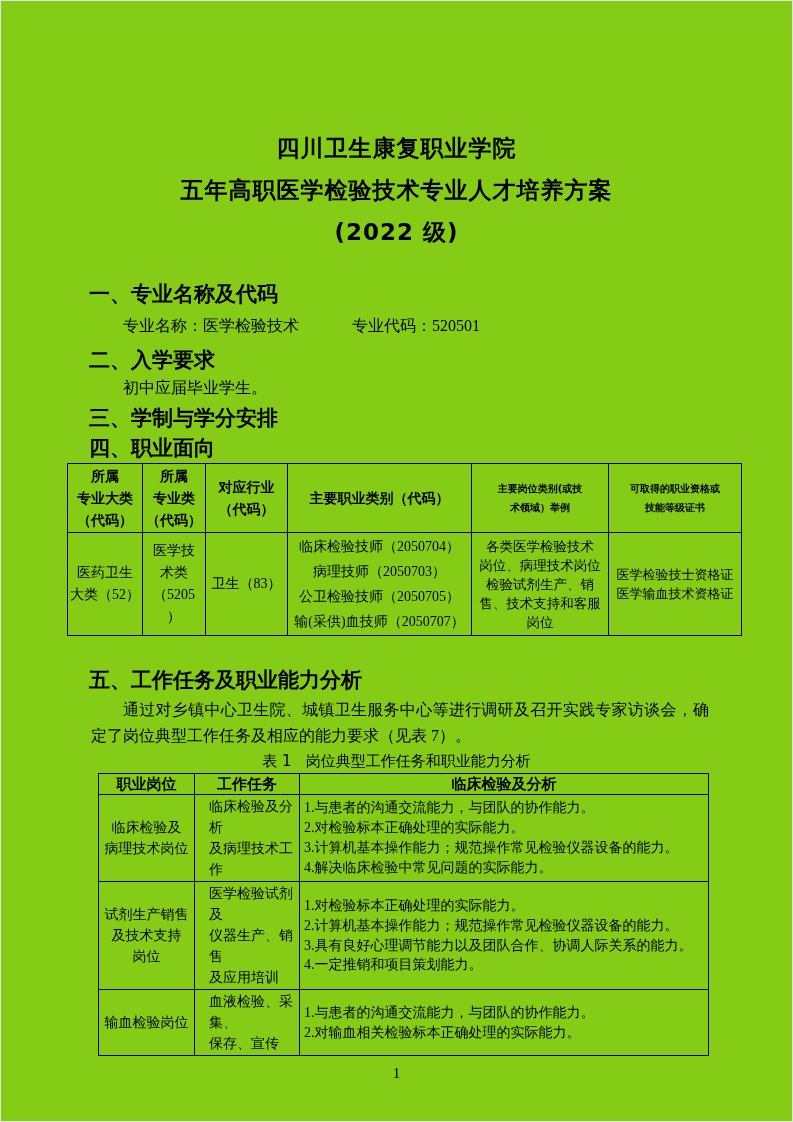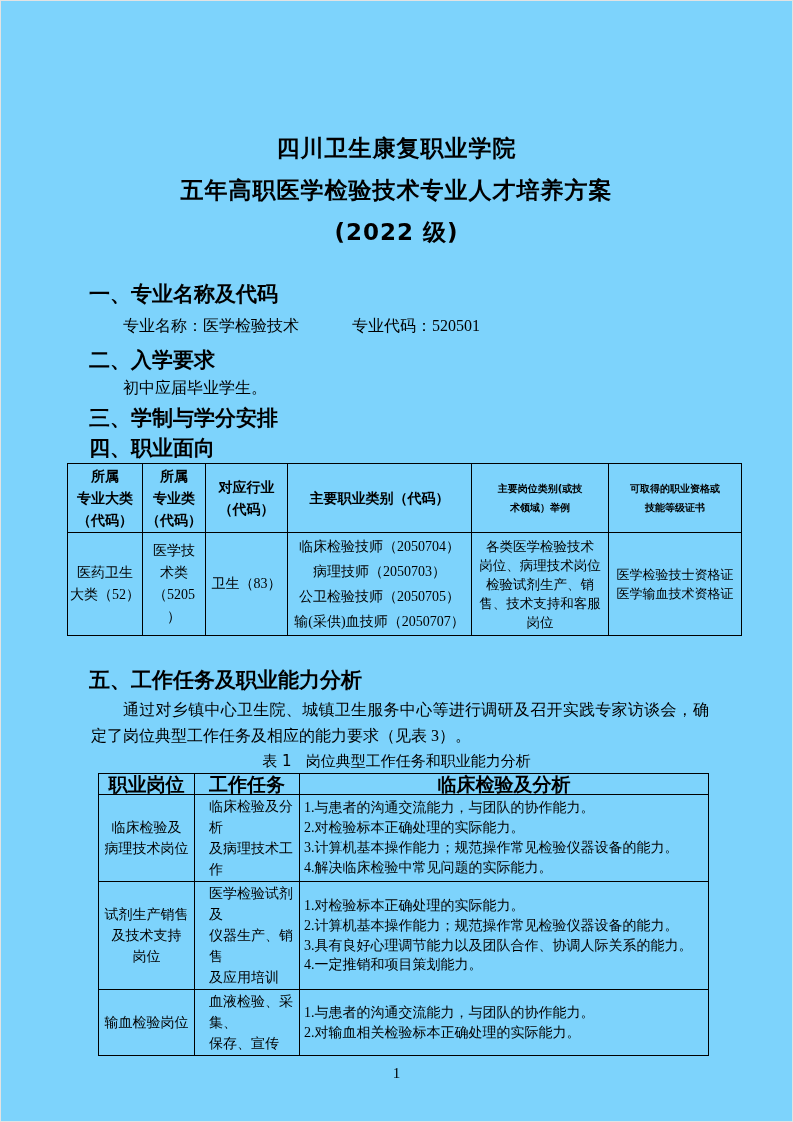--- a/index.html
+++ b/index.html
@@ -1,21 +1,21 @@
 <!DOCTYPE html>
 <html><head>
 <meta charset="utf-8">
 <style>
   html, body { margin: 0; padding: 0; background: #9ea3a8; }
   .page {
     position: relative;
     width: 793px;
     height: 1122px;
     margin: 0 auto;
-    background: #7dd3fc;
+    background: #84cc16;
     border: 1px solid #e3e3e3;
     box-sizing: border-box;
     color: #000000;
     font-family: "Liberation Serif", "DejaVu Serif", serif;
     overflow: hidden;
   }
   
   .doc-title {
     padding-top: 126px;
     text-align: center;
@@ -106,21 +106,21 @@
   table.t2 th, table.t2 td {
     border: 1.5px solid #000;
     vertical-align: middle;
     white-space: pre-line;
     padding: 1px 2px;
     overflow: hidden;
   }
   table.t2 th {
     font-family: "DejaVu Sans", "Liberation Sans", sans-serif;
     font-weight: bold;
-    font-size: 19px;
+    font-size: 15px;
     text-align: center;
     line-height: 18px;
   }
   table.t2 thead tr { height: 21px; }
   table.t2 tr.r1 { height: 79px; }
   table.t2 tr.r2 { height: 81px; }
   table.t2 tr.r3 { height: 43px; }
   table.t2 td.post { text-align: center; line-height: 21px; }
   table.t2 td.task { text-align: left; line-height: 21px; padding-left: 14px; }
   table.t2 td.abilities { text-align: left; line-height: 19.8px; padding-left: 4px; }
@@ -199,21 +199,21 @@
 售、技术支持和客服
 岗位</td>
           <td class="c6">医学检验技士资格证
 医学输血技术资格证</td>
         </tr>
       </tbody>
     </table>
   </div>
 
   <h2 class="sec-heading mt-h5">五、工作任务及职业能力分析</h2>
-  <p class="paragraph">通过对乡镇中心卫生院、城镇卫生服务中心等进行调研及召开实践专家访谈会，确定了岗位典型工作任务及相应的能力要求（见表 3）。</p>
+  <p class="paragraph">通过对乡镇中心卫生院、城镇卫生服务中心等进行调研及召开实践专家访谈会，确定了岗位典型工作任务及相应的能力要求（见表 7）。</p>
 
   <div class="table-caption"><span>表 1</span><span class="cap-title">岗位典型工作任务和职业能力分析</span></div>
 
   <div class="table2-wrap">
     <table class="t2">
       <colgroup>
         <col style="width:96px">
           <col style="width:105px">
           <col style="width:409px">
       </colgroup>

